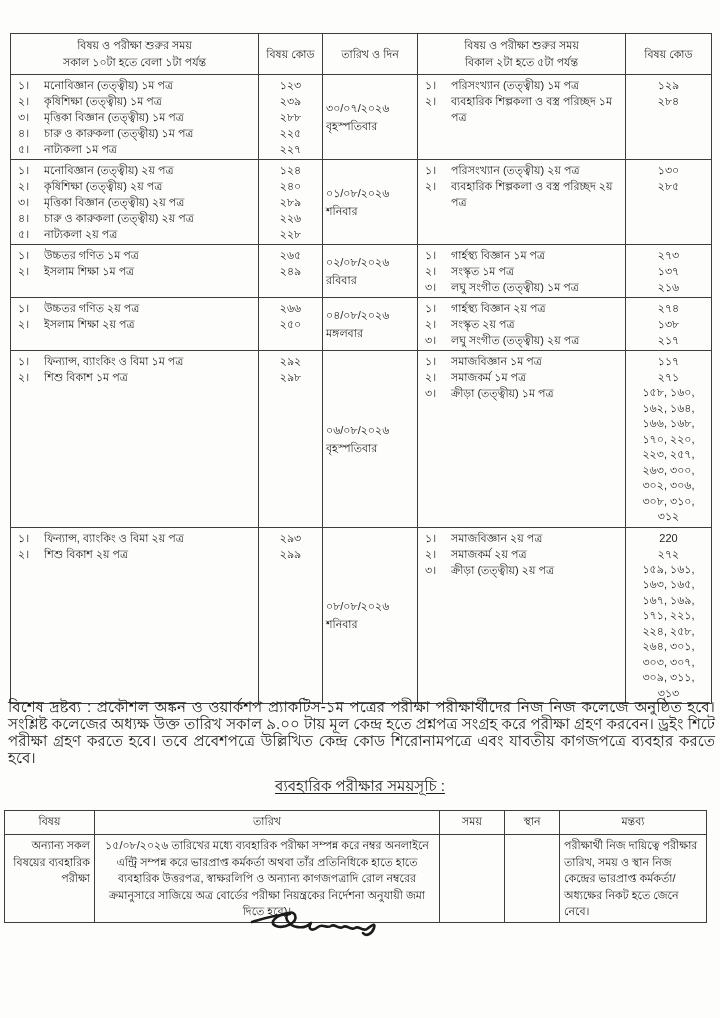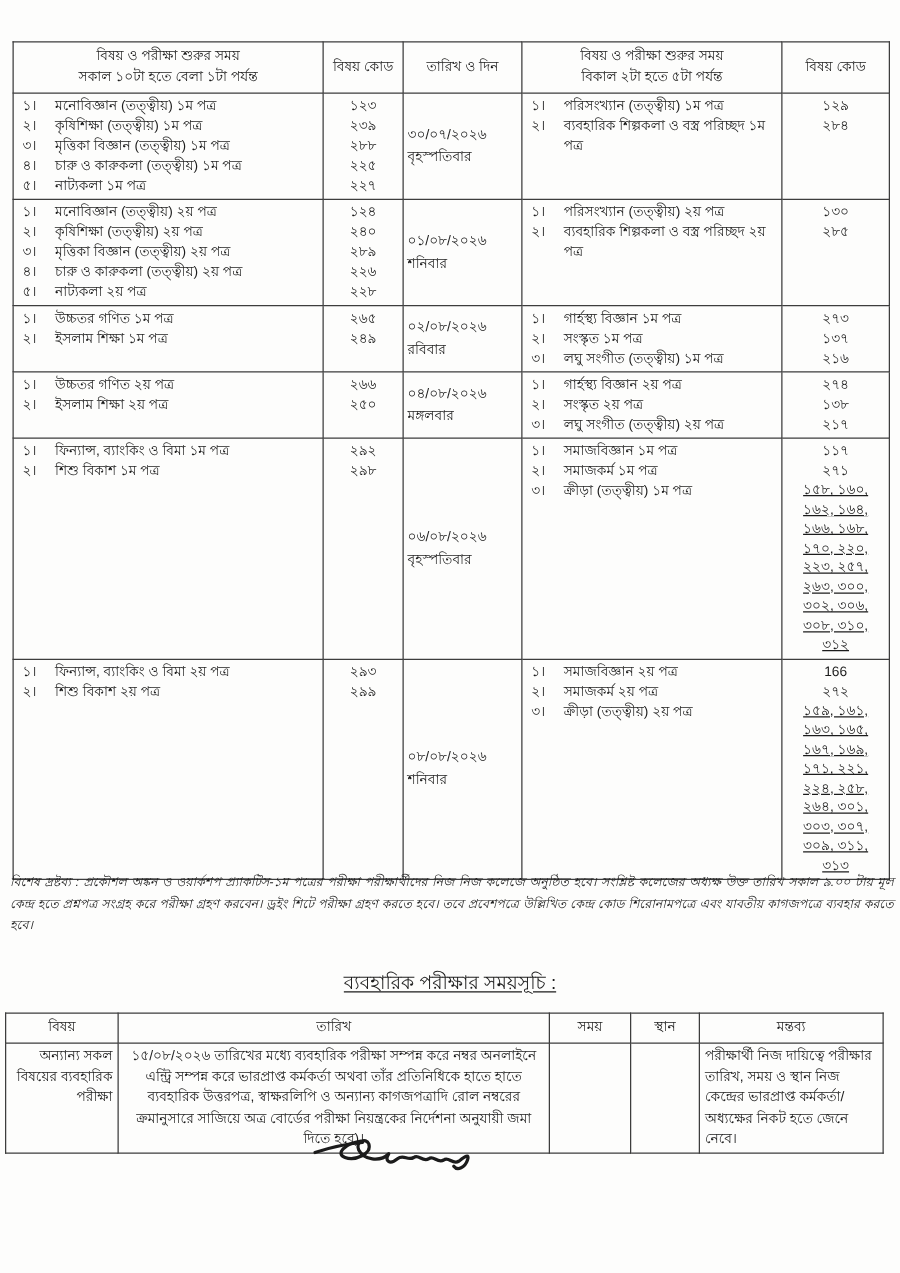--- a/index.html
+++ b/index.html
@@ -21,26 +21,26 @@
   .exam-table th {
     font-weight:normal; text-align:center; vertical-align:middle;
     line-height:17px; padding:3px 2px; height:38px;
   }
   .subjects-cell { padding:3px 2px 2px 4px; }
   .subject-line { display:flex; line-height:16px; }
   .sl { flex:0 0 30px; padding-left:4px; }
   .subj { flex:1; }
   .codes-cell { text-align:center; padding-top:3px; }
   .code-line { line-height:16px; }
-  .code-multi { line-height:15.5px; padding:0 2px;text-decoration:underline; }
+  .code-multi { line-height:15.5px; padding:0 2px; }
   .date-cell { vertical-align:middle !important; line-height:18px; }
   
   .note {
     position:absolute; left:8px; top:698px; width:707px;
-    font-size:10px; line-height:17px; text-align:justify;font-style:italic;
+    font-size:15px; line-height:17px; text-align:justify;
   }
   
   .practical-title {
     position:absolute; left:0; top:774px; width:100%;
     text-align:center; font-size:15px;
     text-decoration:underline; text-underline-offset:2px;
   }
   .practical-table {
     position:absolute; left:4px; top:810px; width:702px;
     font-size:11px; table-layout:fixed;
@@ -327,21 +327,21 @@
             <div class="subject-line">
               <span class="sl">২।</span>
               <span class="subj">সমাজকর্ম ২য় পত্র</span>
             </div>
             <div class="subject-line">
               <span class="sl">৩।</span>
               <span class="subj">ক্রীড়া (তত্ত্বীয়) ২য় পত্র</span>
             </div>
           </td>
           <td class="codes-cell">
-            <div class="code-line">166</div>
+            <div class="code-line">220</div>
             <div class="code-line">২৭২</div>
             <div class="code-line code-multi">১৫৯, ১৬১, ১৬৩, ১৬৫, ১৬৭, ১৬৯, ১৭১, ২২১, ২২৪, ২৫৮, ২৬৪, ৩০১, ৩০৩, ৩০৭, ৩০৯, ৩১১, ৩১৩</div>
           </td>
         </tr>
       </tbody>
   </table>
 
   <p class="note">বিশেষ দ্রষ্টব্য : প্রকৌশল অঙ্কন ও ওয়ার্কশপ প্র্যাকটিস-১ম পত্রের পরীক্ষা পরীক্ষার্থীদের নিজ নিজ কলেজে অনুষ্ঠিত হবে। সংশ্লিষ্ট কলেজের অধ্যক্ষ উক্ত তারিখ সকাল ৯.০০ টায় মূল কেন্দ্র হতে প্রশ্নপত্র সংগ্রহ করে পরীক্ষা গ্রহণ করবেন। ড্রইং শিটে পরীক্ষা গ্রহণ করতে হবে। তবে প্রবেশপত্রে উল্লিখিত কেন্দ্র কোড শিরোনামপত্রে এবং যাবতীয় কাগজপত্রে ব্যবহার করতে হবে।</p>
 
   <div class="practical-title">ব্যবহারিক পরীক্ষার সময়সূচি :</div>

